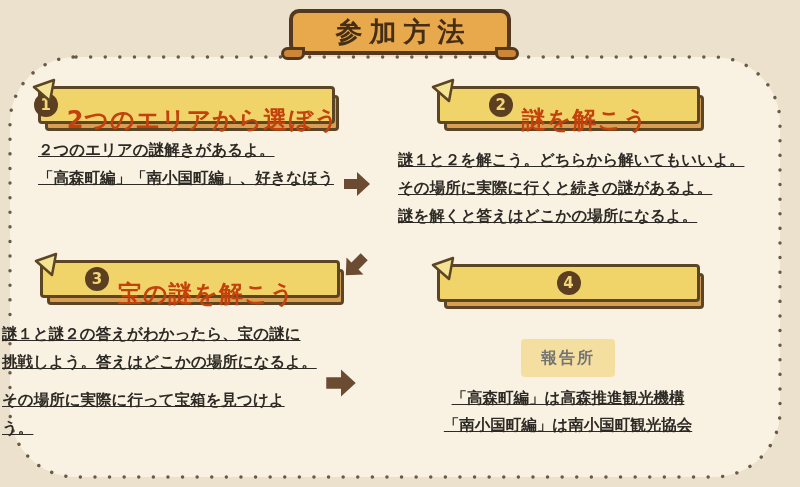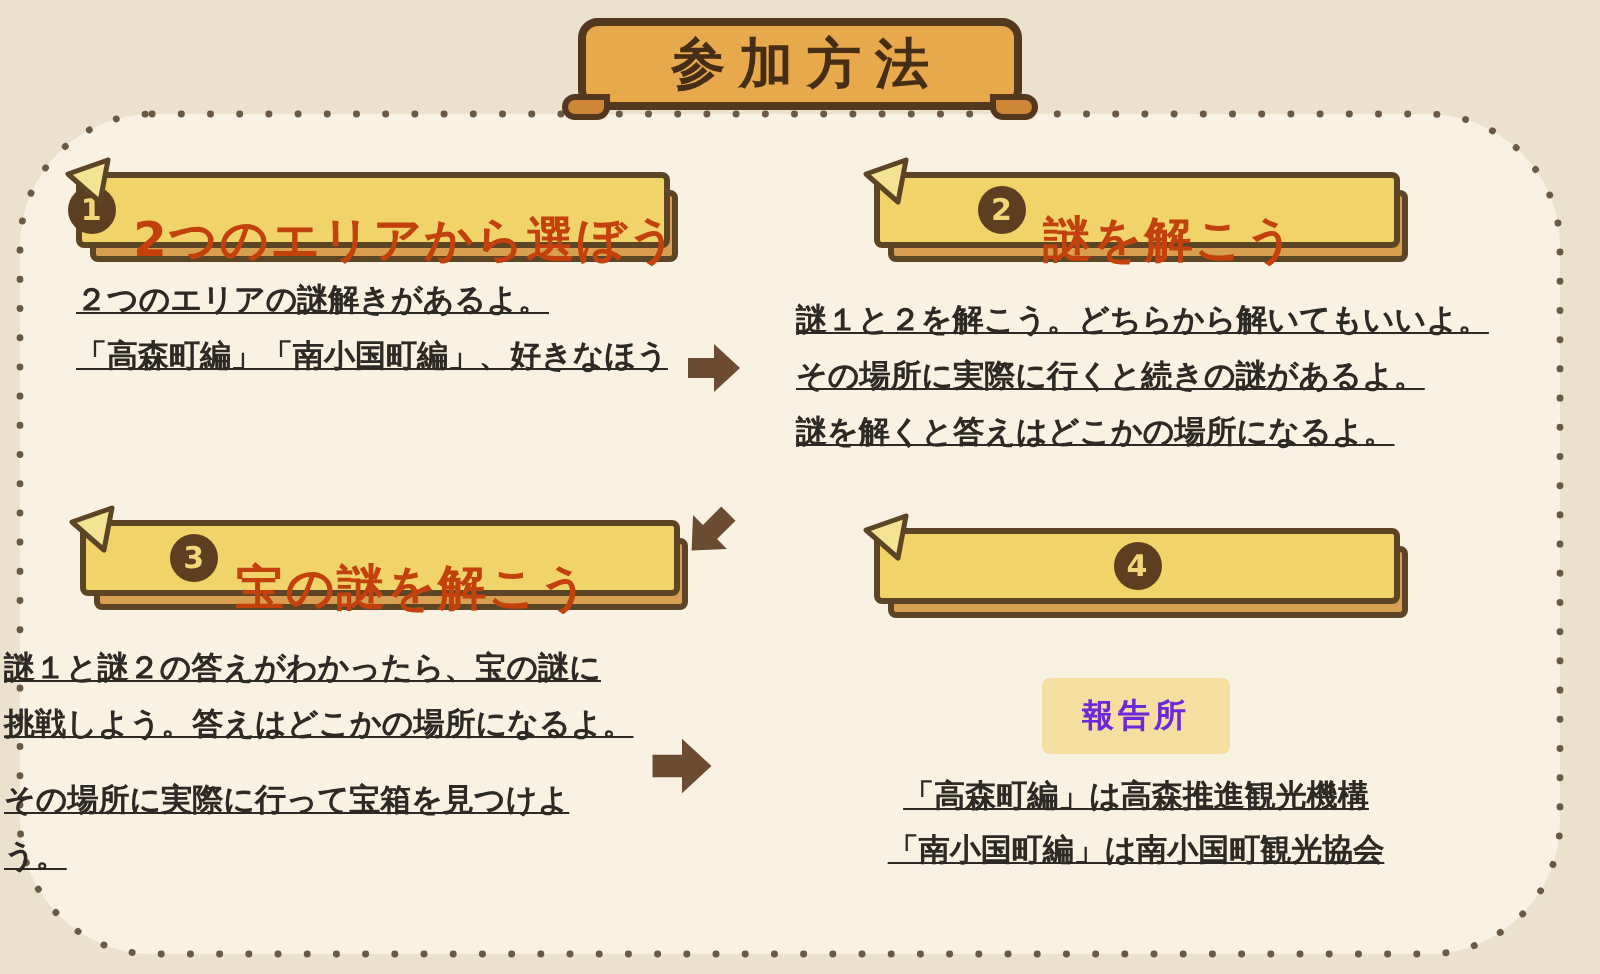--- a/index.html
+++ b/index.html
@@ -51,21 +51,21 @@
   .ribbon .heading {
     font-size:24px; font-weight:bold; color:#c2410c; letter-spacing:1px; white-space:nowrap;margin-top:30px;
   }
 
   
   .body-block { position:absolute; font-size:15.5px; font-weight:600; line-height:28px;text-decoration:underline; }
   .body-block .gap { height:10px; }
   .sec4-block { width:448px; }
   .badge-row { text-align:center; margin-top:13px; }
   .report-badge {
-    display:inline-block; background:#f4dfa0; color:#6d28d9;
+    display:inline-block; background:#f4dfa0; color:#737373;
     font-size:16px; font-weight:bold; padding:5px 20px; border-radius:4px;
     letter-spacing:2px;
   }
   .notes { text-align:center; margin-top:8px; line-height:27px; font-weight:600; }
 
   .arrow { position:absolute; }
 </style>
 </head>
 <body>
 

